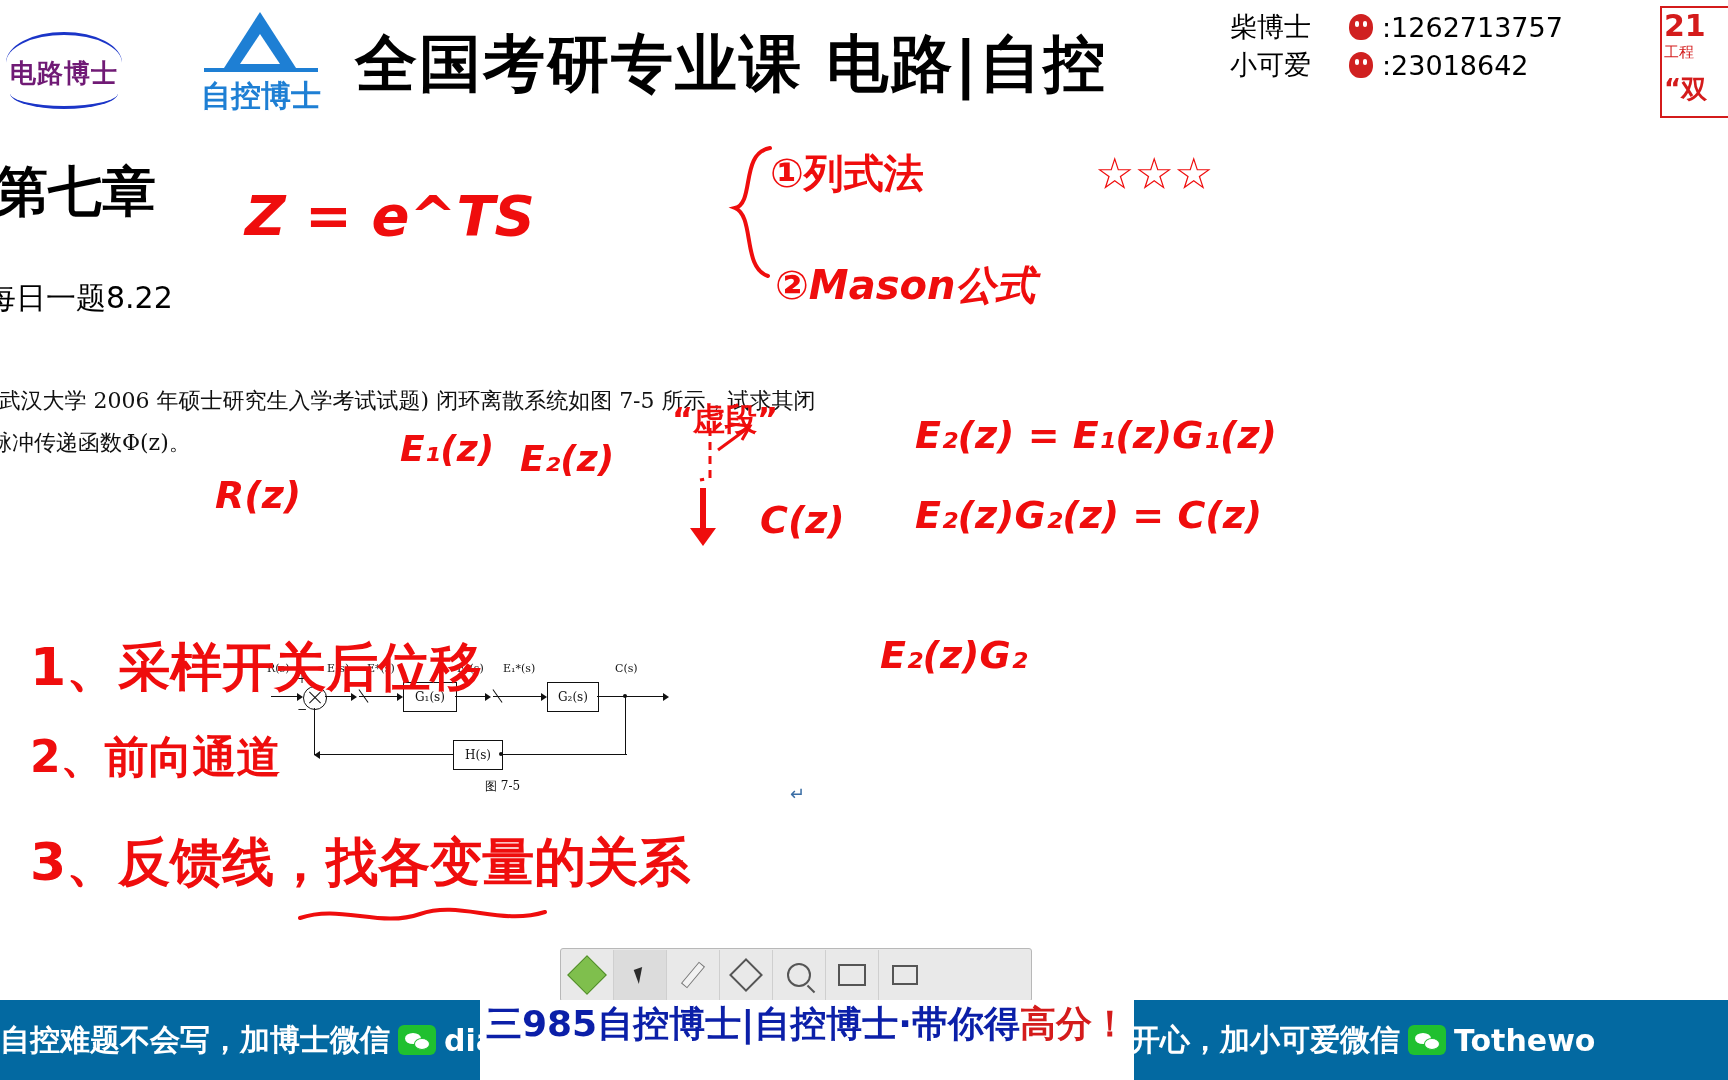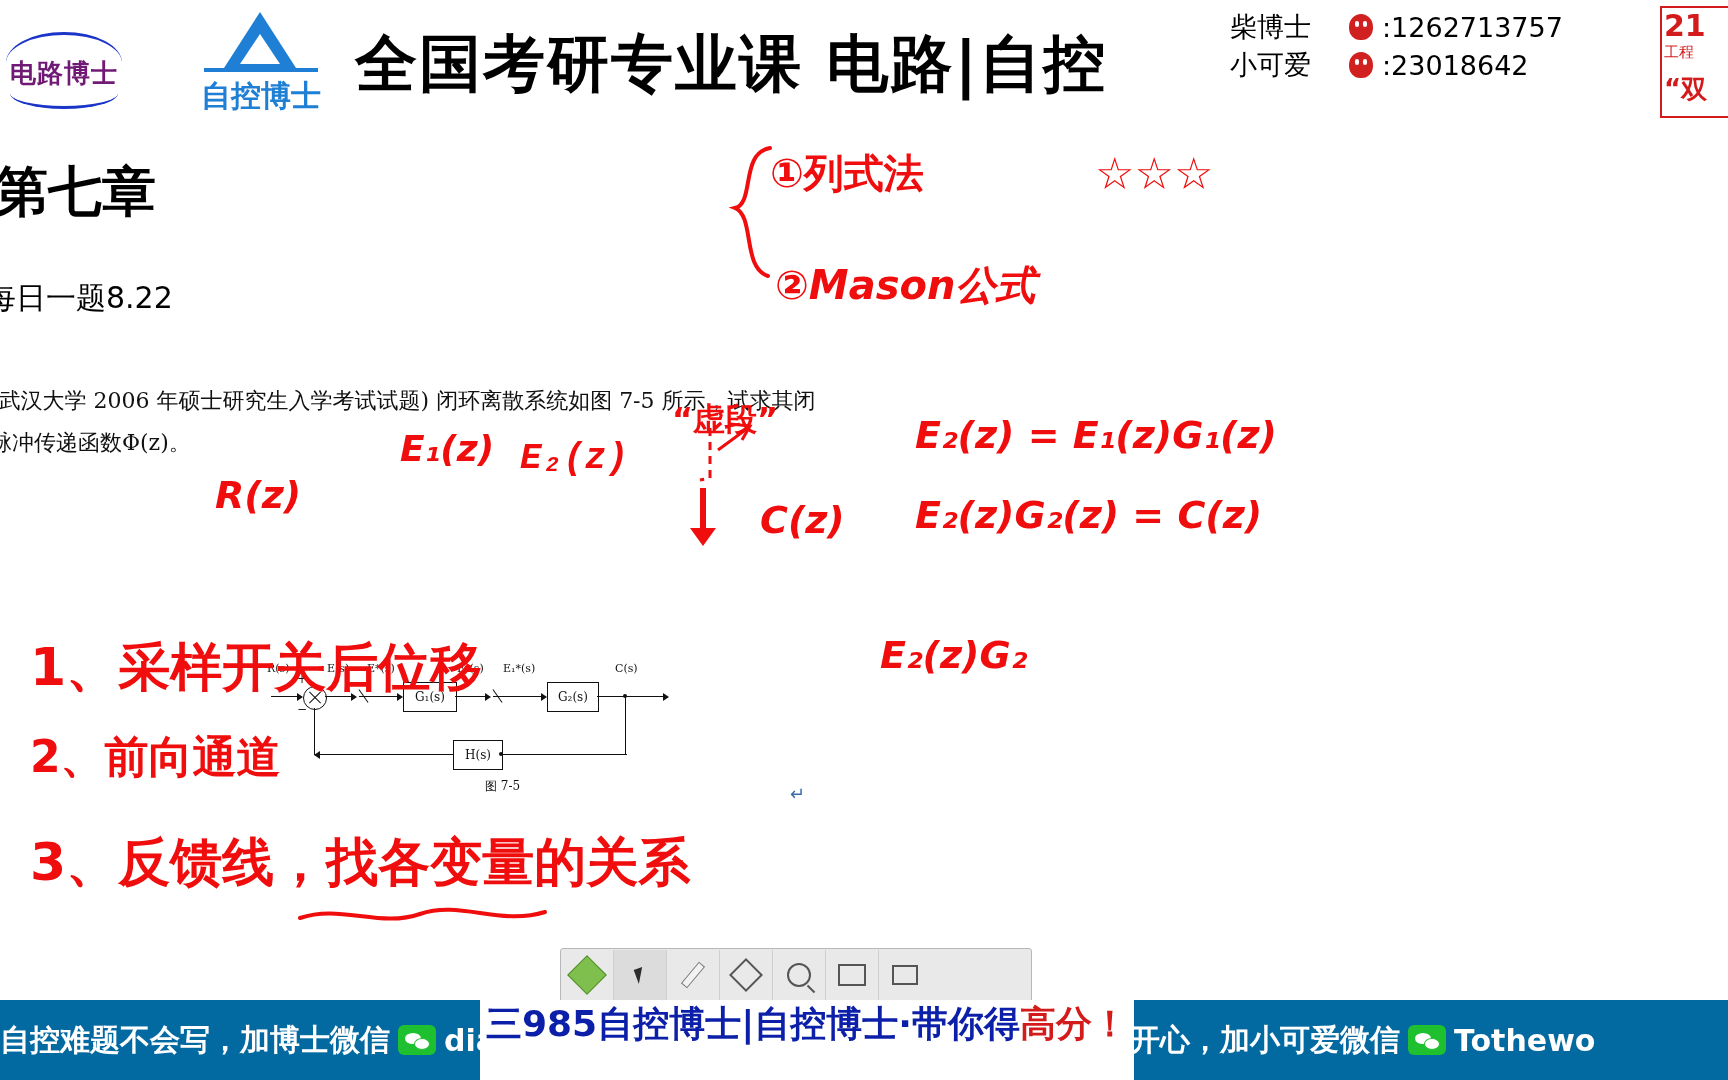--- a/index.html
+++ b/index.html
@@ -185,28 +185,29 @@
       <div class="blk" style="left:186px;top:64px;width:48px;height:28px;">H(s)</div>
       <div class="dot" style="left:232px;top:76px;"></div>
       <div class="wire" style="left:47px;top:78px;width:140px;"></div>
       <div class="arrowl" style="left:47px;top:75px;"></div>
       <div class="wirev" style="left:47px;top:32px;height:46px;"></div>
     </div>
 
     <div class="figcap">图 7-5</div>
     <div class="retmark">↵</div>
 
+    <div class="hw i" style="left:245px;top:55px;font-size:56px;">Z = e^TS</div>
 
     <div class="hw" style="left:770px;top:18px;font-size:40px;">①列式法</div>
     <div class="hw" style="left:1095px;top:20px;font-size:44px;">☆☆☆</div>
     <div class="hw i" style="left:775px;top:130px;font-size:40px;">②Mason公式</div>
 
     <div class="hw i" style="left:215px;top:345px;font-size:38px;">R(z)</div>
     <div class="hw i" style="left:400px;top:300px;font-size:36px;">E₁(z)</div>
-    <div class="hw i" style="left:520px;top:310px;font-size:36px;font-family:Liberation Mono, monospace;">E₂(z)</div>
+    <div class="hw i" style="left:520px;top:310px;font-size:36px;">E₂(z)</div>
     <div class="hw" style="left:672px;top:270px;font-size:32px;">“虚段”</div>
     <div class="hw i" style="left:760px;top:370px;font-size:38px;">C(z)</div>
 
     <div class="hw i" style="left:915px;top:285px;font-size:38px;">E₂(z) = E₁(z)G₁(z)</div>
     <div class="hw i" style="left:915px;top:365px;font-size:38px;">E₂(z)G₂(z) = C(z)</div>
     <div class="hw i" style="left:880px;top:505px;font-size:38px;">E₂(z)G₂</div>
 
     <div class="hw" style="left:30px;top:505px;font-size:52px;">1、采样开关后位移</div>
     <div class="hw" style="left:30px;top:600px;font-size:44px;">2、前向通道</div>
     <div class="hw" style="left:30px;top:700px;font-size:52px;">3、反馈线，找各变量的关系</div>

